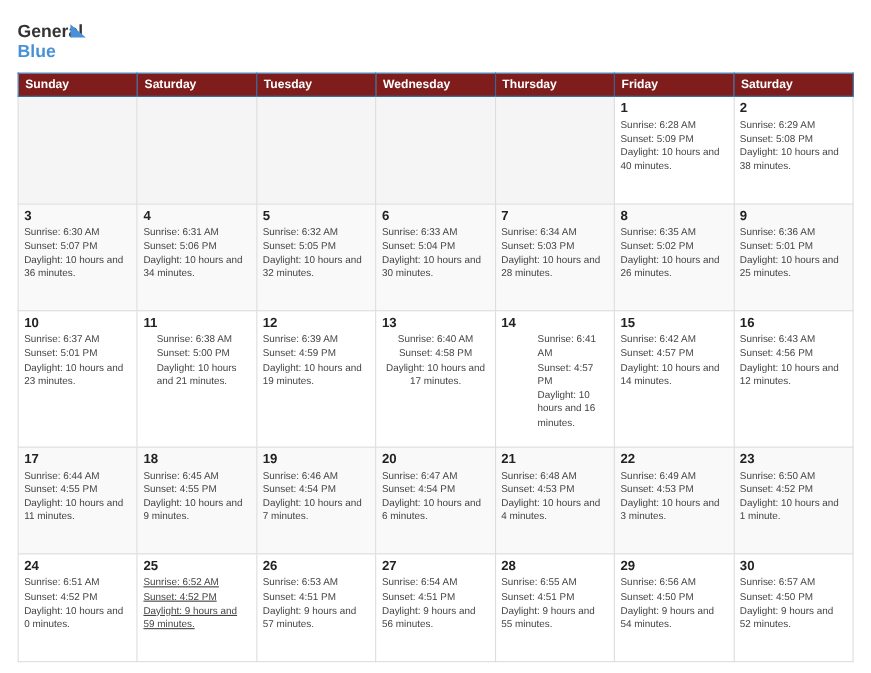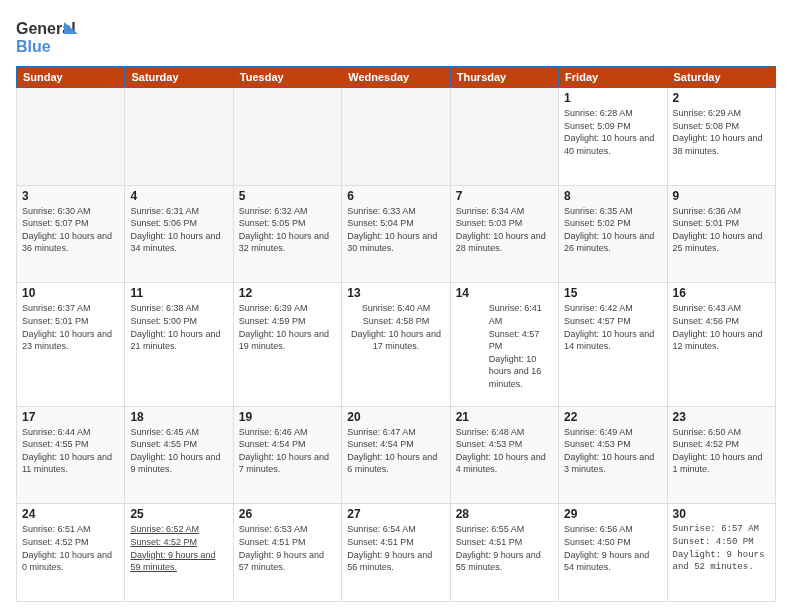--- a/index.html
+++ b/index.html
@@ -40,21 +40,21 @@
     .location {
       font-size: 14px;
       color: #555;
     }
     .calendar-table {
       width: 100%;
       border-collapse: collapse;
       flex: 1;
     }
     .calendar-table thead tr th {
-      background-color: #c2410c;
+      background-color: #7f1d1d;
       color: #fff;
       font-size: 11px;
       font-weight: bold;
       padding: 4px 6px;
       text-align: left;
       border: 1px solid #2d6aa5;
     }
     .calendar-table tbody tr td {
       vertical-align: top;
       border: 1px solid #ddd;
@@ -183,21 +183,21 @@
         </tr>
         <tr>
           <td>
             <span class="day-num">10</span>
             <div class="day-info" style="white-space: pre-line;">Sunrise: 6:37 AM
 Sunset: 5:01 PM
 Daylight: 10 hours and 23 minutes.</div>
           </td>
           <td>
             <span class="day-num">11</span>
-            <div class="day-info" style="white-space: pre-line;">Sunrise: 6:38 AM
+            <div class="day-info" style="white-space: pre-line; margin-left: 12px;">Sunrise: 6:38 AM
 Sunset: 5:00 PM
 Daylight: 10 hours and 21 minutes.</div>
           </td>
           <td>
             <span class="day-num">12</span>
             <div class="day-info" style="white-space: pre-line;">Sunrise: 6:39 AM
 Sunset: 4:59 PM
 Daylight: 10 hours and 19 minutes.</div>
           </td>
           <td>
@@ -301,20 +301,20 @@
 Daylight: 9 hours and 55 minutes.</div>
           </td>
           <td>
             <span class="day-num">29</span>
             <div class="day-info" style="white-space: pre-line;">Sunrise: 6:56 AM
 Sunset: 4:50 PM
 Daylight: 9 hours and 54 minutes.</div>
           </td>
           <td>
             <span class="day-num">30</span>
-            <div class="day-info" style="white-space: pre-line; font-family: Liberation Mono, monospace;">Sunrise: 6:57 AM
+            <div class="day-info" style="white-space: pre-line;">Sunrise: 6:57 AM
 Sunset: 4:50 PM
 Daylight: 9 hours and 52 minutes.</div>
           </td>
         </tr>
       </tbody>
   </table>
 </div>
 
 </body></html>

